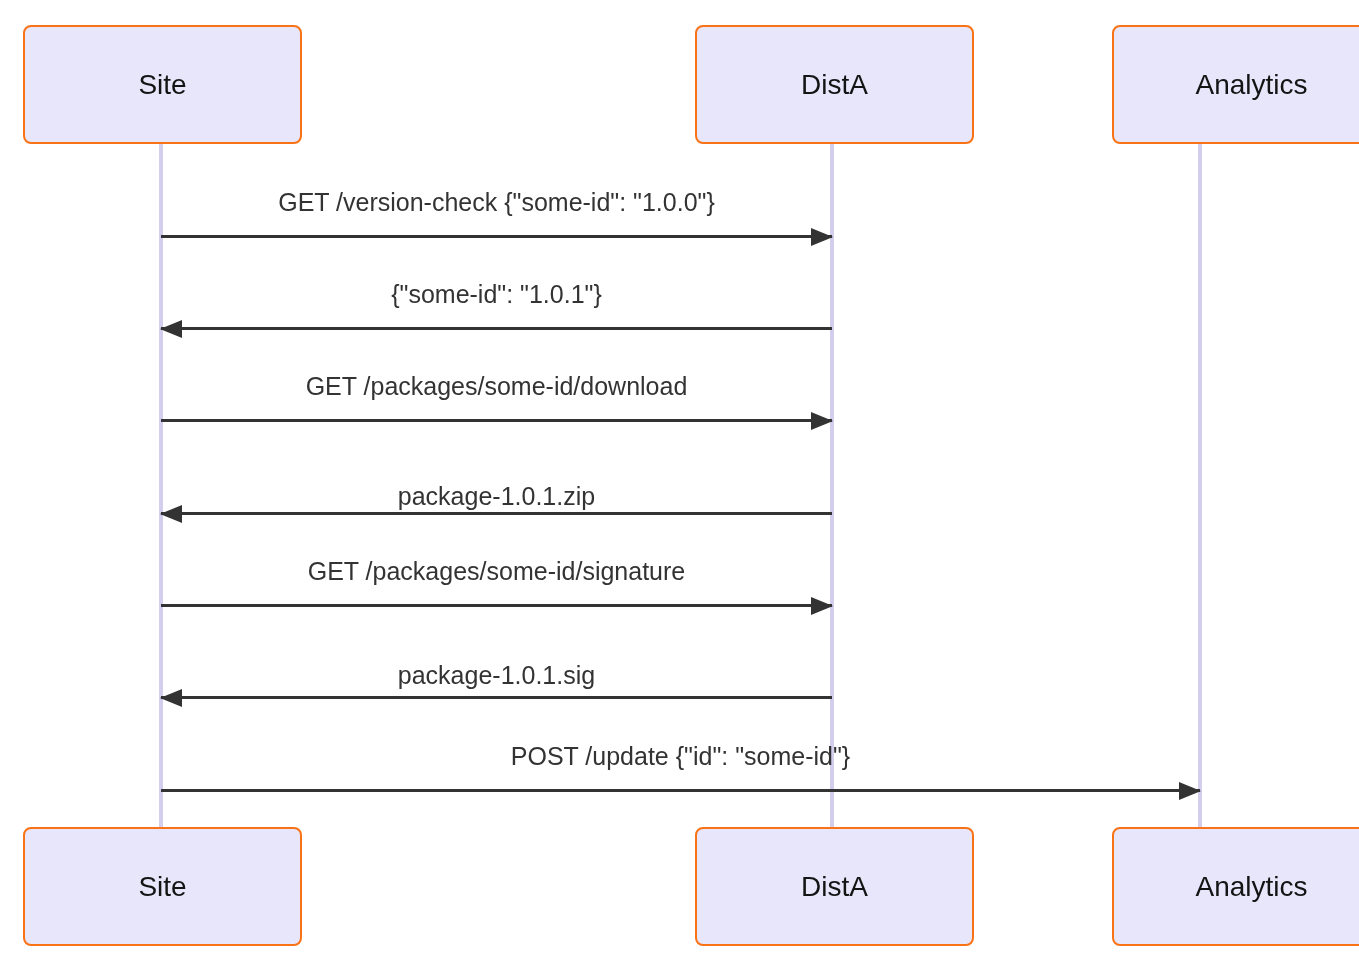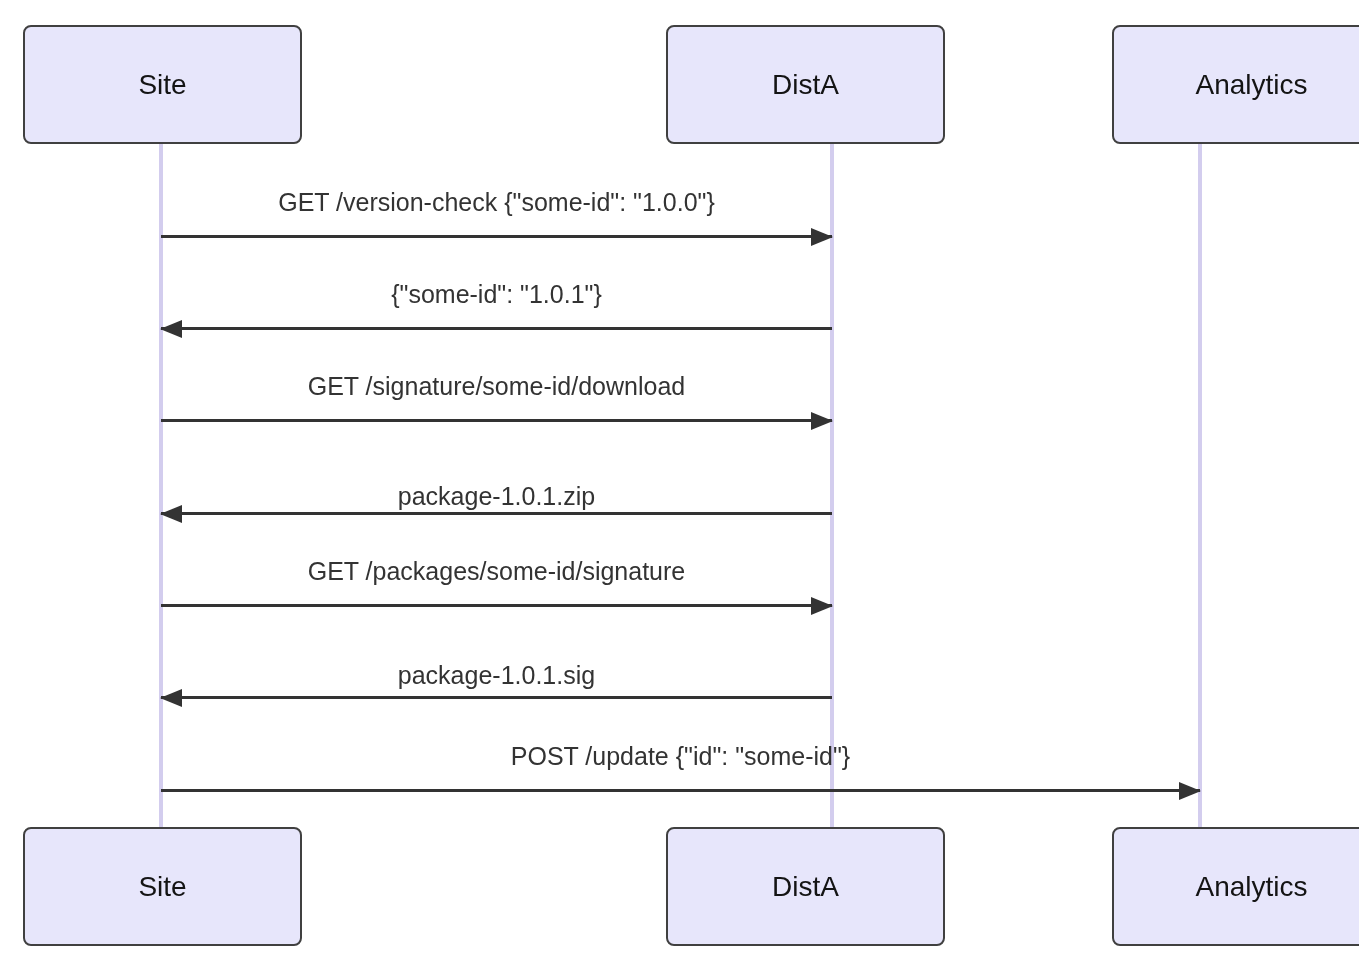--- a/index.html
+++ b/index.html
@@ -14,33 +14,33 @@
     background: #ffffff;
     font-family: "Liberation Sans", sans-serif;
     overflow: hidden;
   }
 
   
   .actor-box {
     position: absolute;
     height: 115px;
     background: #e7e6fb;
-    border: 2px solid #404040;
+    border: 2px solid #f97316;
     border-radius: 8px;
     display: flex;
     align-items: center;
     justify-content: center;
     font-size: 28px;
     color: #141414;
     box-sizing: content-box;
   }
   .row-top    { top: 25px; }
   .row-bottom { top: 827px; }
   .actor-site      { left: 23px;   width: 275px; }
-  .actor-dista     { left: 666px;  width: 275px; }
+  .actor-dista     { left: 695px;  width: 275px; }
   .actor-analytics { left: 1112px; width: 275px; }
 
   
   .lifeline {
     position: absolute;
     top: 144px;
     height: 683px;
     width: 4px;
     background: #d3cdee;
   }
@@ -124,21 +124,21 @@
     <div class="msg-label">GET /version-check {"some-id": "1.0.0"}</div>
     <div class="arrow right"></div>
   </div>
 
   <div class="m2">
     <div class="msg-label">{"some-id": "1.0.1"}</div>
     <div class="arrow left"></div>
   </div>
 
   <div class="m3">
-    <div class="msg-label">GET /signature/some-id/download</div>
+    <div class="msg-label">GET /packages/some-id/download</div>
     <div class="arrow right"></div>
   </div>
 
   <div class="m4">
     <div class="msg-label">package-1.0.1.zip</div>
     <div class="arrow left"></div>
   </div>
 
   <div class="m5">
     <div class="msg-label">GET /packages/some-id/signature</div>

